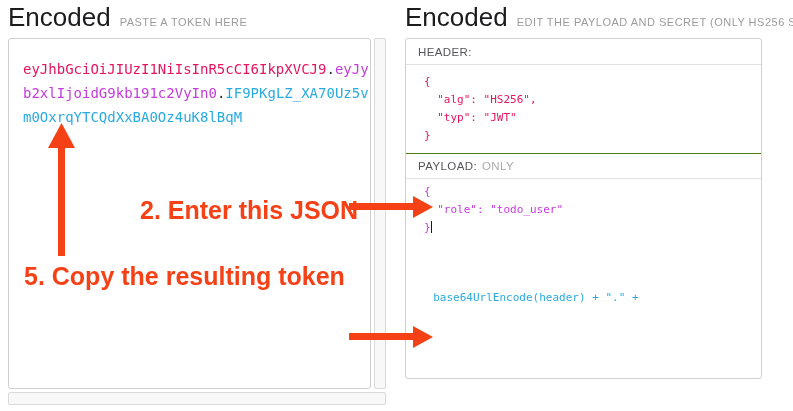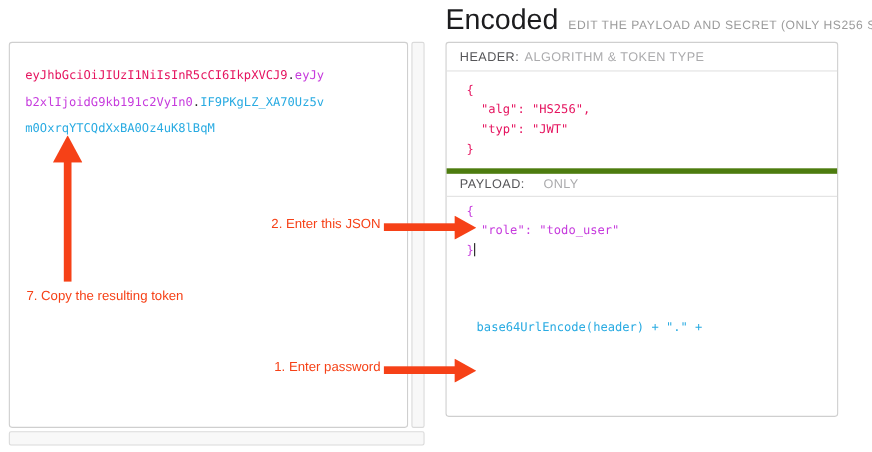--- a/index.html
+++ b/index.html
@@ -13,73 +13,75 @@
 
   
   .enc-box { position:absolute; left:8px; top:38px; width:363px; height:351px;
     border:1px solid #cfcfcf; border-radius:3px; background:#fff; }
   .enc-vscroll { position:absolute; left:374px; top:38px; width:12px; height:351px;
     background:#f8f8f8; border:1px solid #dadada; border-radius:2px; }
   .enc-hscroll { position:absolute; left:8px; top:392px; width:378px; height:13px;
     background:#f8f8f8; border:1px solid #dadada; border-radius:2px; }
   .token { position:absolute; left:14px; top:18px;
     font-family:"DejaVu Sans Mono","Liberation Mono",monospace;
-    font-size:11px; line-height:24px; white-space:pre; }
+    font-size:14px; line-height:24px; white-space:pre; }
 
   
   .dec-box { position:absolute; left:405px; top:38px; width:357px; height:341px;
     border:1px solid #cfcfcf; border-radius:3px; background:#fff;
     display:flex; flex-direction:column; }
   .sec-label { flex:0 0 26px; display:flex; align-items:center; padding-left:12px;
     border-bottom:1px solid #e2e2e2; font-size:11.5px; letter-spacing:.4px; white-space:nowrap; }
   .sec-label .strong { color:#565659; }
   .sec-label .light { color:#ababad; margin-left:5px; }
   .sec-content { font-family:"DejaVu Sans Mono","Liberation Mono",monospace;
     font-size:11px; line-height:18px; white-space:pre; }
   .sec-content.header-json { flex:0 0 88px; padding:8px 0 0 18px; border-bottom:0; }
   .sec-content.payload-json { flex:0 0 72px; padding:4px 0 0 18px; }
-  .payload-json + .sec-label, .header-json + .sec-label { border-top:5px solid #4d7c0f;gap:12px; }
+  .payload-json + .sec-label, .header-json + .sec-label { border-top:1px solid #4d7c0f; }
   .sig-content { flex:1 1 auto; padding:2px 0 0 14px; }
   .sig-content .code-line { height:17px; line-height:17px; }
   .caret { display:inline-block; width:1px; height:12px; background:#1a1a1a;
     vertical-align:-2px; }
 
   
-  .ann { position:absolute; font-size:12px; white-space:nowrap; z-index:5; }
+  .ann { position:absolute; font-size:25px; white-space:nowrap; z-index:5;font-weight:bold; }
   .ann.right-aligned { width:206px; text-align:right; }
   .shaft-h { position:absolute; height:7px; z-index:5; }
   .head-right { position:absolute; width:20px; height:22px; z-index:5;
     clip-path:polygon(0 0, 100% 50%, 0 100%); }
   .shaft-v { position:absolute; width:7px; z-index:5; }
   .head-up { position:absolute; width:27px; height:25px; z-index:5;
     clip-path:polygon(50% 0, 0 100%, 100% 100%); }
 </style>
 </head>
 <body>
 
 <div id="canvas">
 
+  <div class="heading" style="left:8px;">
+    <span>Encoded</span><span class="sub">PASTE A TOKEN HERE</span>
+  </div>
 
   <div class="enc-box">
     <div class="token"><span style="color: rgb(229, 20, 95);">eyJhbGciOiJIUzI1NiIsInR5cCI6IkpXVCJ9</span><span style="color: rgb(42, 42, 42);">.</span><span style="color: rgb(198, 59, 221);">eyJy</span>
 <span style="color: rgb(198, 59, 221);">b2xlIjoidG9kb191c2VyIn0</span><span style="color: rgb(42, 42, 42);">.</span><span style="color: rgb(41, 171, 226);">IF9PKgLZ_XA70Uz5v</span>
 <span style="color: rgb(41, 171, 226);">m0OxrqYTCQdXxBA0Oz4uK8lBqM</span></div>
   </div>
   <div class="enc-vscroll"></div>
   <div class="enc-hscroll"></div>
 
   <div class="heading" style="left:405px;">
     <span>Encoded</span><span class="sub">EDIT THE PAYLOAD AND SECRET (ONLY HS256 SUPPORTED)</span>
   </div>
 
   <div class="dec-box">
 
     <div class="sec-label">
       <span class="strong">HEADER:</span>
-      <span class="light">ALGORITHM &amp; TOKEN TYPE</span>
     </div>
     <div class="sec-content header-json"><div style="color: rgb(229, 20, 95);">{</div><div style="color: rgb(229, 20, 95);">  "alg": "HS256",</div><div style="color: rgb(229, 20, 95);">  "typ": "JWT"</div><div style="color: rgb(229, 20, 95);">}</div></div>
 
     <div class="sec-label">
       <span class="strong">PAYLOAD:</span>
       <span class="light">ONLY</span>
     </div>
     <div class="sec-content payload-json"><div style="color: rgb(198, 59, 221);">{</div><div style="color: rgb(198, 59, 221);">  "role": "todo_user"</div><div><span style="color: rgb(198, 59, 221);">}</span><span class="caret"></span></div></div>
 
     <div class="sec-content sig-content">
@@ -89,19 +91,18 @@
       
     </div>
   </div>
 
   <div class="ann right-aligned" style="left: 140px; top: 196px; color: rgb(246, 65, 23);">2. Enter this JSON</div>
   <div class="shaft-h" style="left: 349px; top: 203px; width: 66px; background: rgb(246, 65, 23);"></div>
   <div class="head-right" style="left: 413px; top: 196px; background: rgb(246, 65, 23);"></div>
 
   <div class="head-up" style="left: 48px; top: 123px; background: rgb(246, 65, 23);"></div>
   <div class="shaft-v" style="left: 58px; top: 146px; height: 110px; background: rgb(246, 65, 23);"></div>
-  <div class="ann" style="left: 24px; top: 262px; color: rgb(246, 65, 23);">7. Copy the resulting token</div>
+  <div class="ann" style="left: 24px; top: 262px; color: rgb(246, 65, 23);">5. Copy the resulting token</div>
 
-  <div class="ann right-aligned" style="left: 140px; top: 326px; color: rgb(246, 65, 23);">1. Enter password</div>
   <div class="shaft-h" style="left: 349px; top: 333px; width: 66px; background: rgb(246, 65, 23);"></div>
   <div class="head-right" style="left: 413px; top: 326px; background: rgb(246, 65, 23);"></div>
 
 </div>
 
 </body></html>

